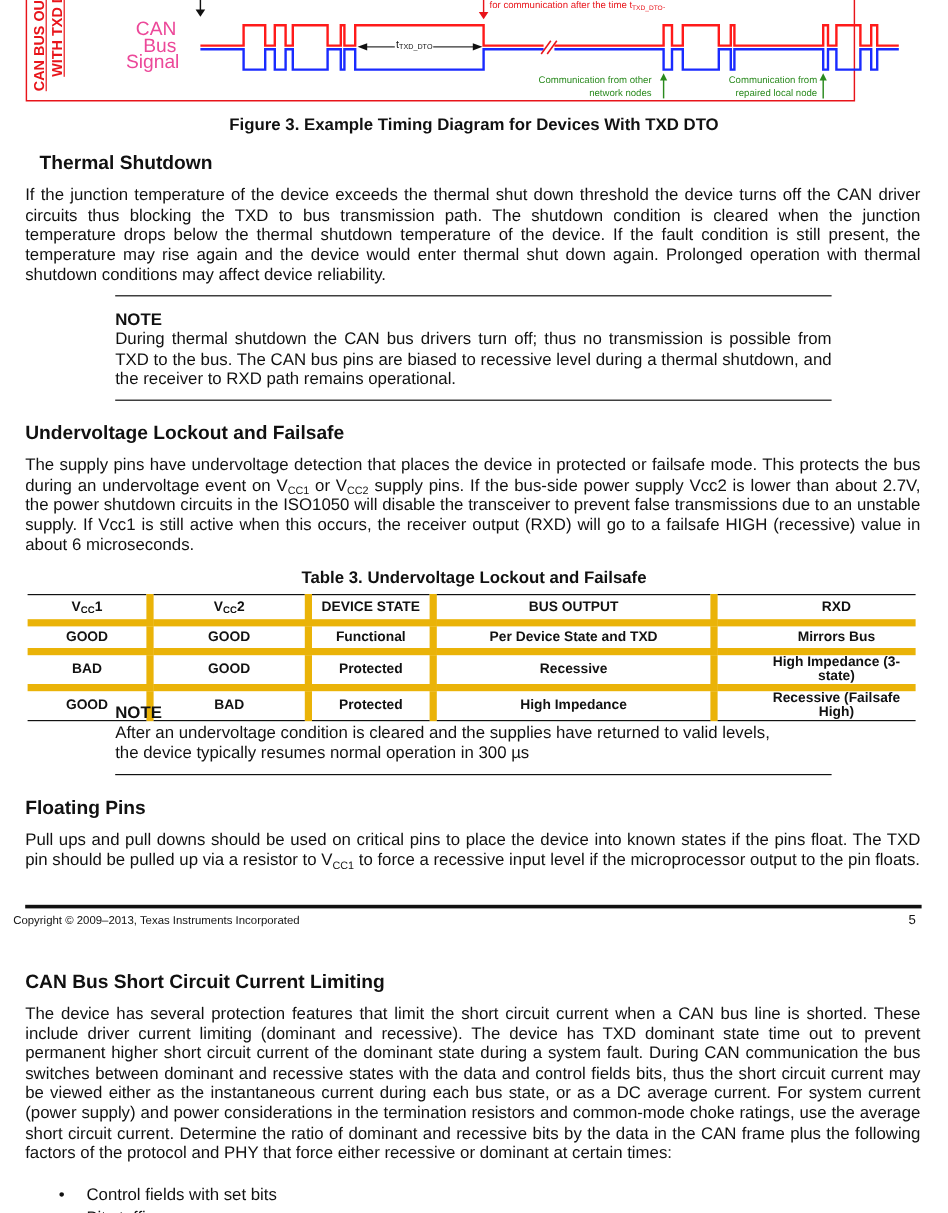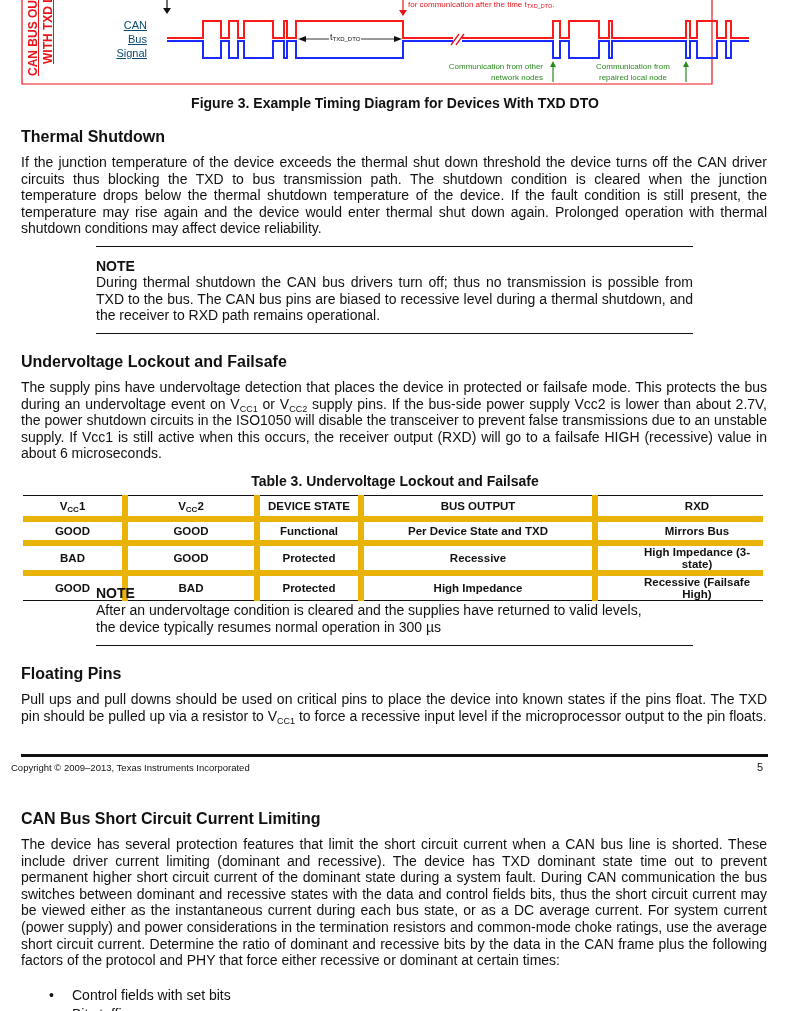--- a/index.html
+++ b/index.html
@@ -8,21 +8,21 @@
     font-family: "Liberation Sans", sans-serif; color: #111;
   }
   .abs { position: absolute; }
   
   #diagram { position: absolute; left: 0; top: 0; width: 790px; height: 90px; }
   .diag-vlabel {
     position: absolute; color: #e8141a; font-weight: bold; font-size: 12px;
     transform: rotate(-90deg); transform-origin: left top; white-space: nowrap;
     text-decoration: underline;
   }
-  .can-label { position: absolute; font-size: 11px; text-align: right; line-height: 14px; color: #0c4a6e; text-decoration: underline; }
+  .can-label { position: absolute; font-size: 16px; text-align: right; line-height: 14px; color: #ec4899; }
   .red-note { position: absolute; color: #e8141a; font-size: 8px; left: 408px; top: 0px; white-space: nowrap; }
   .green-note { position: absolute; color: #2a8a1e; font-size: 8px; text-align: right; line-height: 11px; white-space: nowrap; }
 
   .fig-caption { position: absolute; left: 0; width: 790px; top: 95px; text-align: center; font-weight: bold; font-size: 14px; }
 
   h2 { position: absolute; margin: 0; font-size: 16px; font-weight: bold; left: 21px; }
   .para {
     position: absolute; left: 21px; width: 746px; margin: 0;
     font-size: 14px; line-height: 16.6px; text-align: justify;
   }
@@ -101,29 +101,29 @@
   </div>
 
   <div class="red-note">
     <span>for communication after the time t</span><sub style="font-size:5.5px;vertical-align:-1px">TXD_DTO</sub><span>.</span>
   </div>
 
   <div class="green-note" style="left:430px;top:61px;width:113px;">
     <div>Communication from other</div>
     <div>network nodes</div>
   </div>
-  <div class="green-note" style="left:585px;top:61px;width:96px;text-align:center;">
+  <div class="green-note" style="left:585px;top:61px;width:96px;">
     <div>Communication from</div>
     <div>repaired local node</div>
   </div>
 </div>
 
 <div class="fig-caption">Figure 3.  Example Timing Diagram for Devices With TXD DTO</div>
 
-<h2 style="top:128px;">Thermal Shutdown</h2>
+<h2 style="top:128px;margin-left:12px;">Thermal Shutdown</h2>
 <p class="para" style="top:154px;">If the junction temperature of the device exceeds the thermal shut down threshold the device turns off the CAN driver circuits thus blocking the TXD to bus transmission path. The shutdown condition is cleared when the junction temperature drops below the thermal shutdown temperature of the device. If the fault condition is still present, the temperature may rise again and the device would enter thermal shut down again. Prolonged operation with thermal shutdown conditions may affect device reliability.</p>
 
 <div class="note-rule" style="top:246px;"></div>
 <div class="note-title" style="top:258px;">NOTE</div>
 <p class="note-body" style="top:274px;">During thermal shutdown the CAN bus drivers turn off; thus no transmission is possible from TXD to the bus. The CAN bus pins are biased to recessive level during a thermal shutdown, and the receiver to RXD path remains operational.</p>
 <div class="note-rule" style="top:333px;"></div>
 
 <h2 style="top:353px;text-align:right;">Undervoltage Lockout and Failsafe</h2>
 <p class="para" style="top:379px;"><span>The supply pins have undervoltage detection that places the device in protected or failsafe mode. This protects the bus during an undervoltage event on V</span><sub>CC1</sub><span> or V</span><sub>CC2</sub><span> supply pins. If the bus-side power supply Vcc2 is lower than about 2.7V, the power shutdown circuits in the ISO1050 will disable the transceiver to prevent false transmissions due to an unstable supply. If Vcc1 is still active when this occurs, the receiver output (RXD) will go to a failsafe HIGH (recessive) value in about 6 microseconds.</span></p>
 

